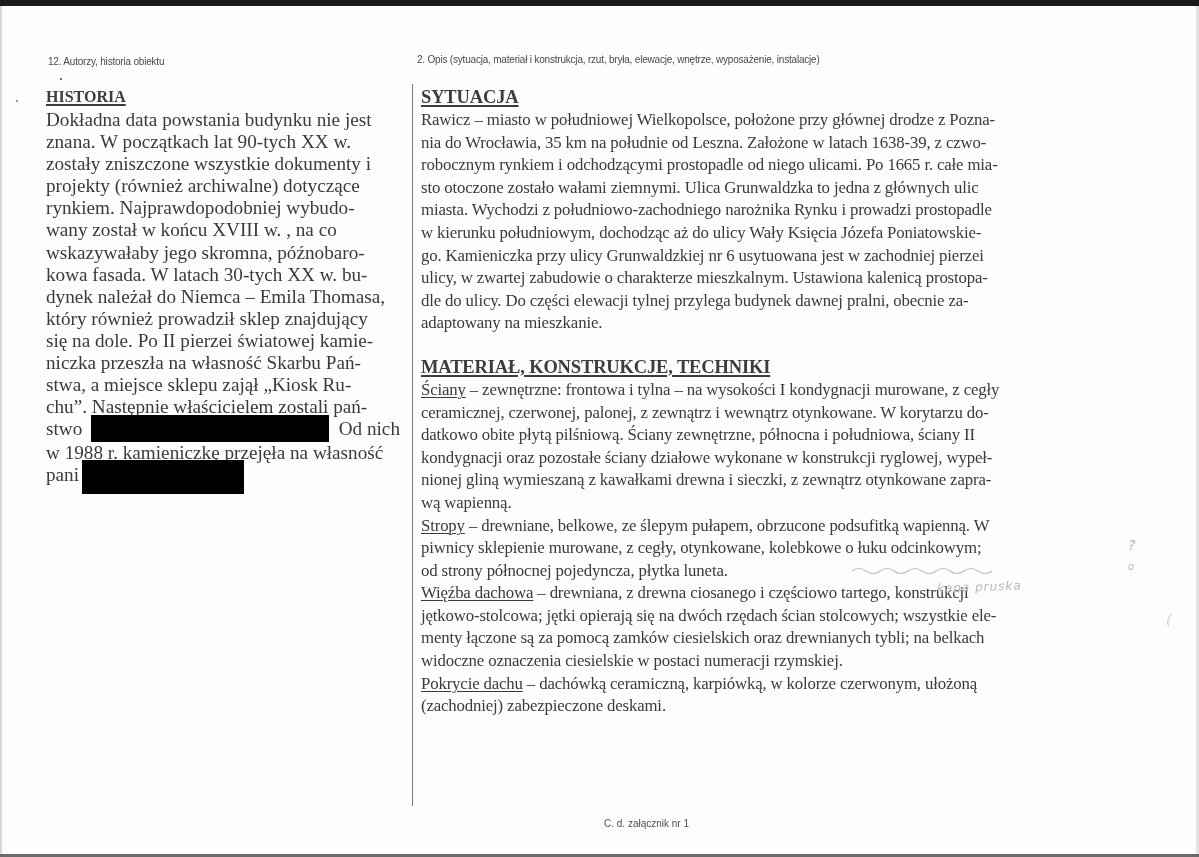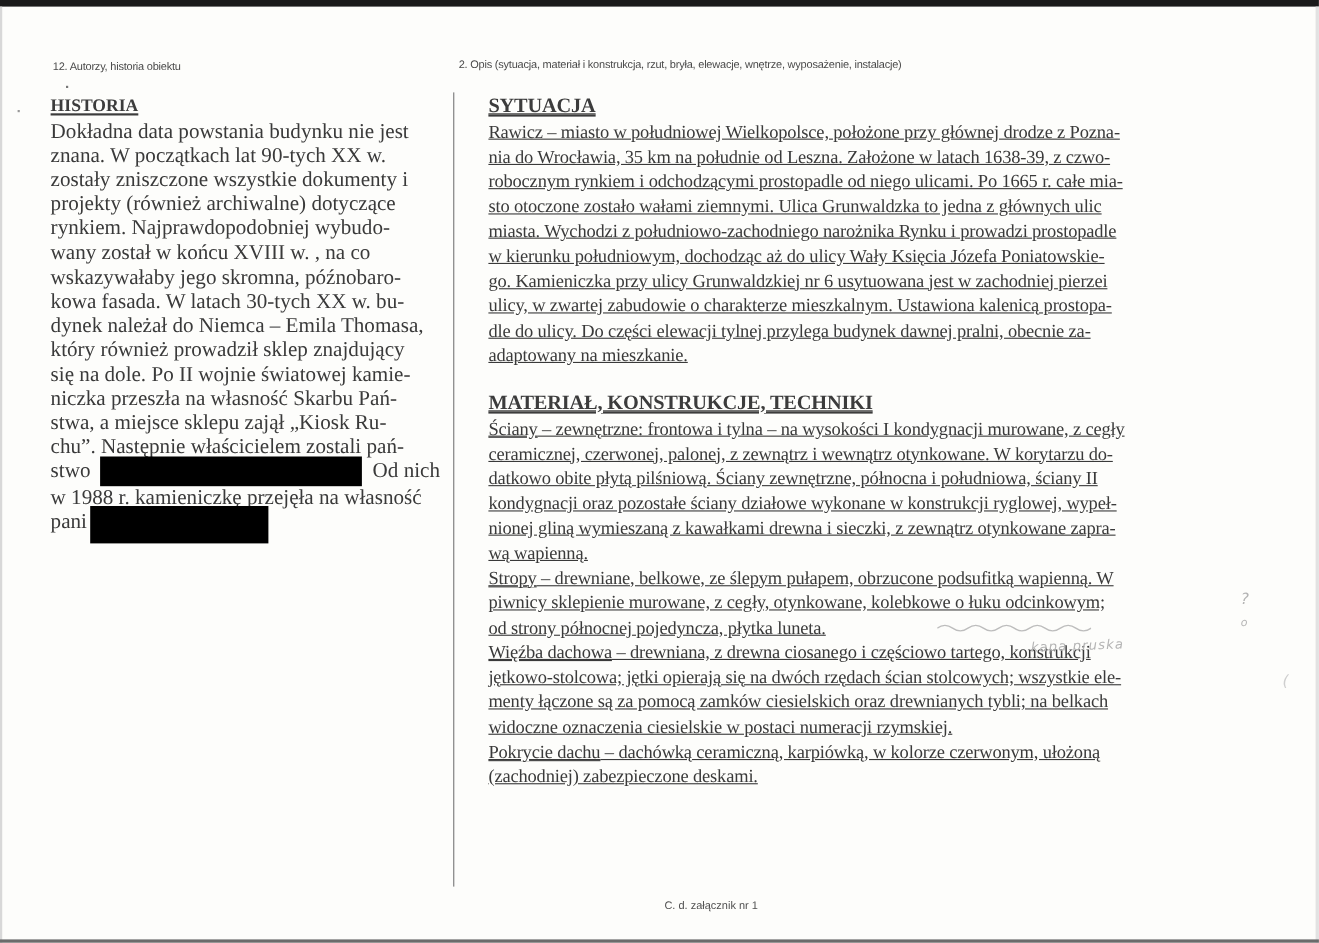--- a/index.html
+++ b/index.html
@@ -62,28 +62,27 @@
       position: absolute;
       left: 46px;
       top: 85px;
       width: 354px;
       font-size: 19.2px;
       line-height: 22.1px;
       text-align: justify;
     }
     .col-right {
       position: absolute;
-      left: 444px;
+      left: 421px;
       top: 85px;
       width: 700px;
       font-size: 16.8px;
       line-height: 22.6px;
       text-align: justify;
       letter-spacing: -0.15px;
-      text-decoration: underline;
     }
     .heading {
       font-weight: bold;
       text-decoration: underline;
       text-decoration-thickness: 1.5px;
       text-underline-offset: 2px;
       font-size: 16px;
       line-height: 24px;
       color: #3c3c3c;
     }
@@ -171,21 +170,21 @@
       </div>
     <div>znana. W początkach lat 90-tych  XX w.</div>
     <div>zostały zniszczone wszystkie dokumenty i</div>
     <div>projekty (również archiwalne) dotyczące</div>
     <div>rynkiem.  Najprawdopodobniej wybudo-</div>
     <div>wany został w końcu XVIII w. , na co</div>
     <div>wskazywałaby jego skromna,  późnobaro-</div>
     <div>kowa fasada. W latach 30-tych XX w. bu-</div>
     <div>dynek należał do Niemca – Emila Thomasa,</div>
     <div>który również prowadził sklep znajdujący</div>
-    <div>się na dole. Po II  wojnie światowej kamie-</div>
+    <div>się na dole. Po II  pierzei światowej kamie-</div>
     <div>niczka przeszła na własność Skarbu Pań-</div>
     <div>stwa, a miejsce sklepu zajął  „Kiosk Ru-</div>
     <div>chu”. Następnie właścicielem zostali pań-</div>
     <div class="line-flex">
       <span>stwo</span>
       <span class="redact r1"></span>
       <span>Od nich</span>
     </div>
     <div>w 1988 r. kamieniczkę przejęła na własność</div>
     <div>

